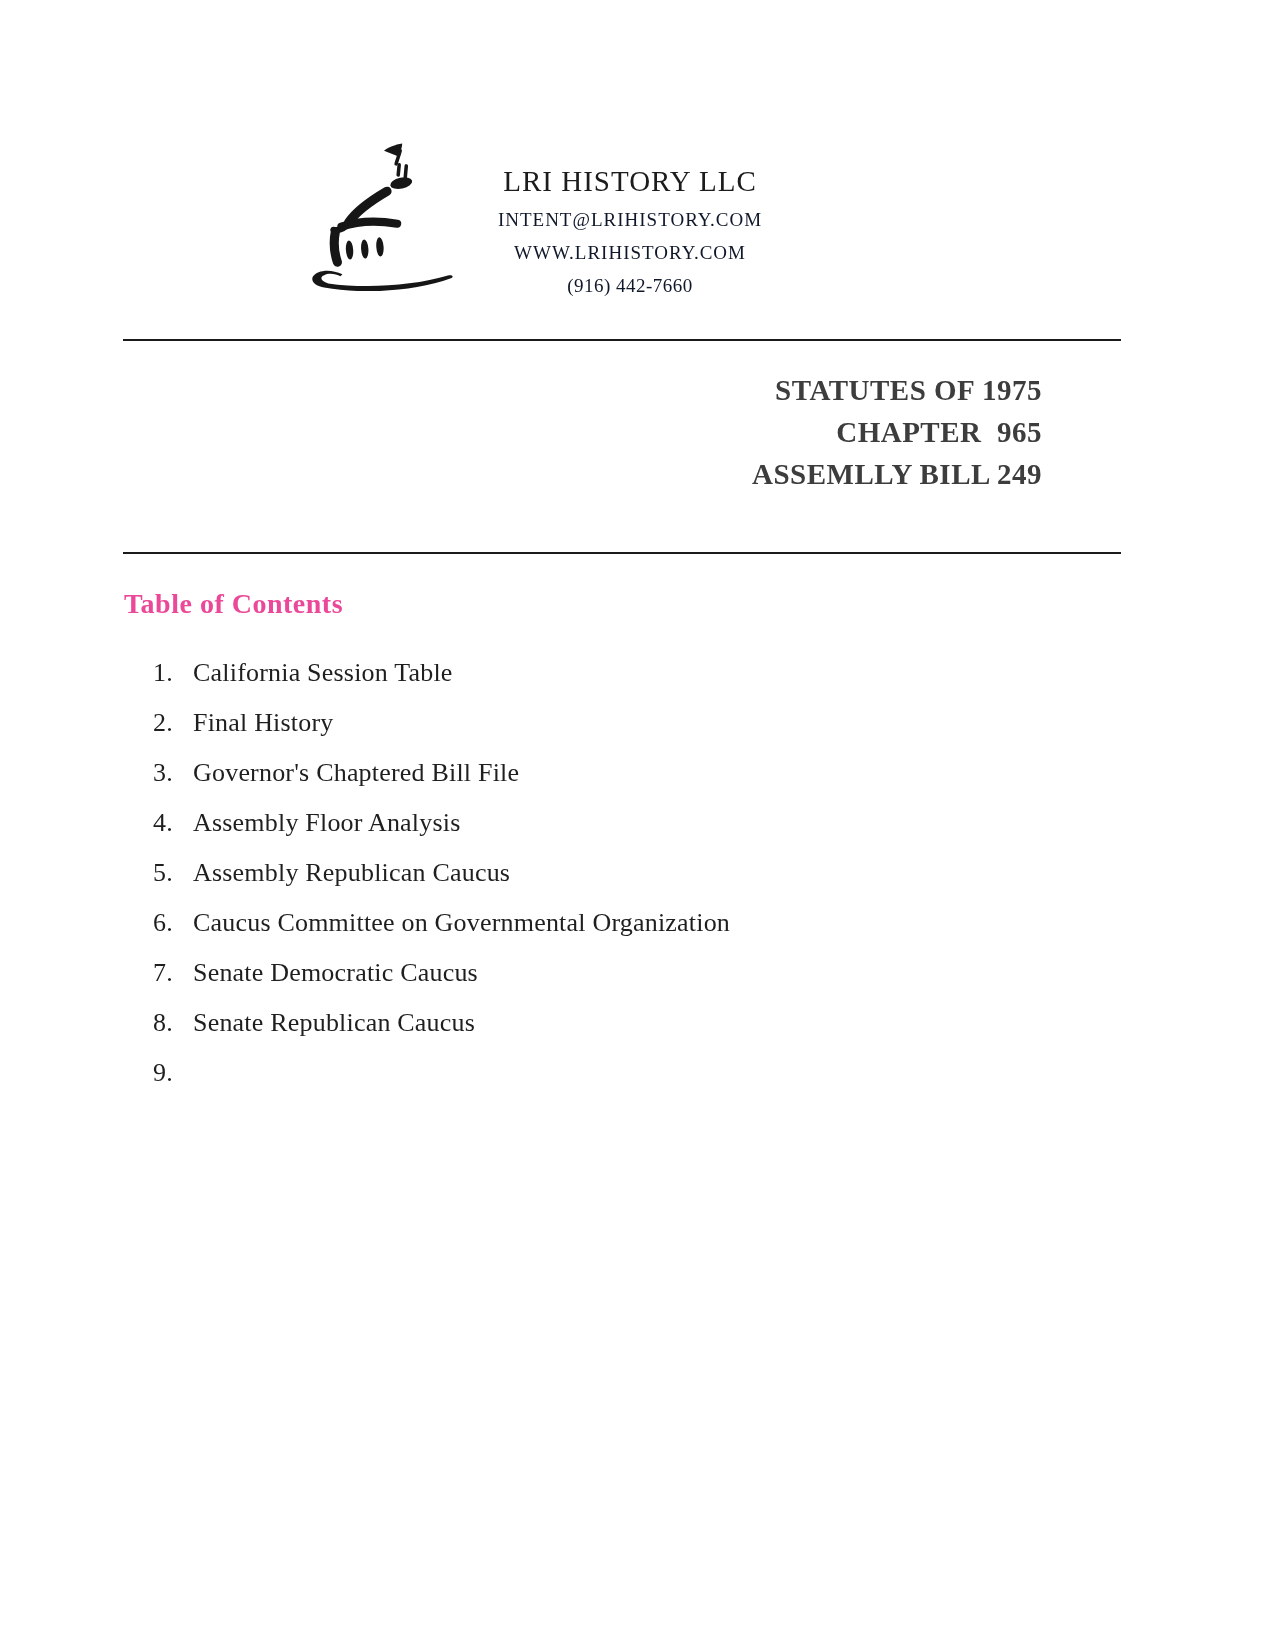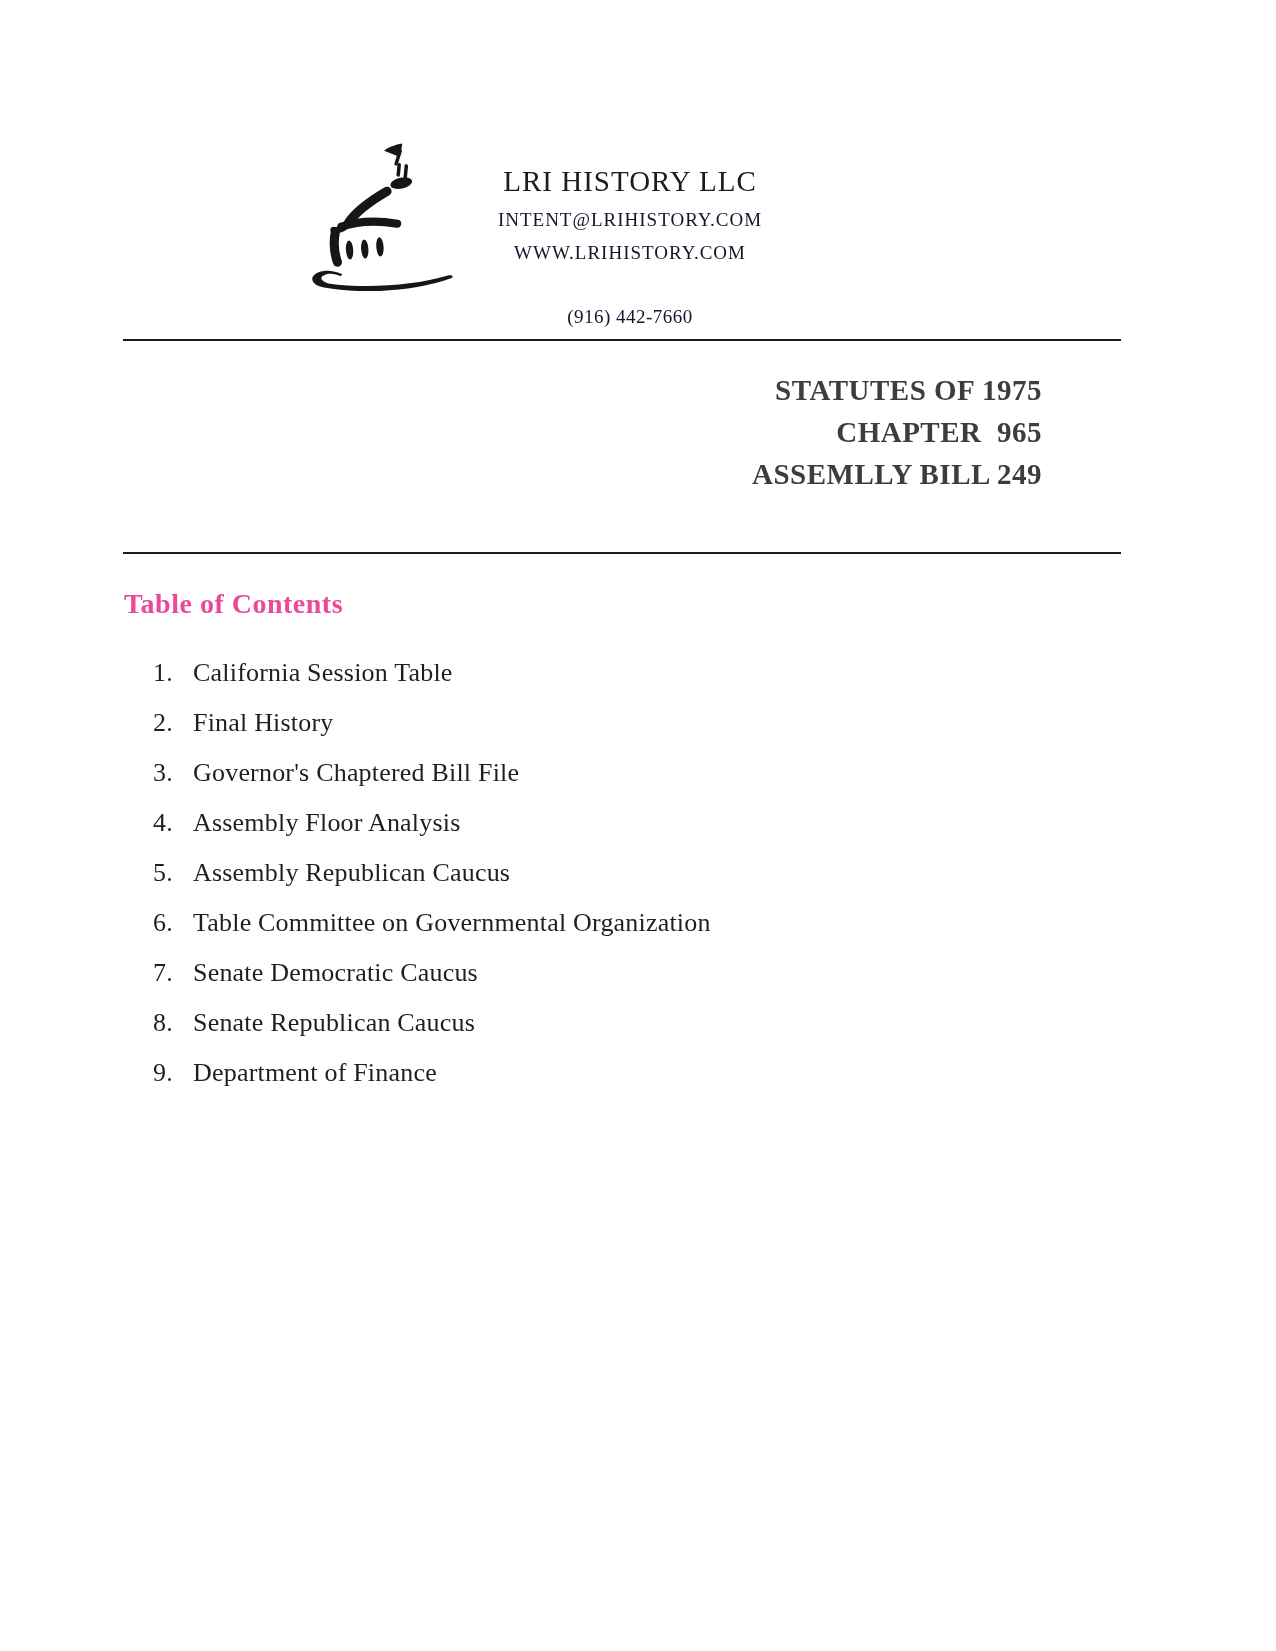--- a/index.html
+++ b/index.html
@@ -43,21 +43,21 @@
   .contact-lines {
     margin-top: 3px;
   }
   .contact-line {
     font-size: 19px;
     line-height: 33px;
     letter-spacing: 1px;
     color: #0f172a;
     white-space: nowrap;
   }
-  .contact-line.phone { letter-spacing: 0.5px; margin-top: 31px; }
+  .contact-line.phone { letter-spacing: 0.5px; }
 
   
   .rule {
     position: absolute;
     left: 123px;
     width: 998px;
     height: 0;
     border-top: 2px solid #1b1b1b;
   }
   .rule-top { top: 339px; }
@@ -180,29 +180,28 @@
     <li class="toc-item">
       <span class="toc-num">4.</span>
       <span class="toc-label">Assembly Floor Analysis</span>
     </li>
     <li class="toc-item">
       <span class="toc-num">5.</span>
       <span class="toc-label">Assembly Republican Caucus</span>
     </li>
     <li class="toc-item">
       <span class="toc-num">6.</span>
-      <span class="toc-label">Table Committee on Governmental Organization</span>
+      <span class="toc-label">Caucus Committee on Governmental Organization</span>
     </li>
     <li class="toc-item">
       <span class="toc-num">7.</span>
       <span class="toc-label">Senate Democratic Caucus</span>
     </li>
     <li class="toc-item">
       <span class="toc-num">8.</span>
       <span class="toc-label">Senate Republican Caucus</span>
     </li>
     <li class="toc-item">
       <span class="toc-num">9.</span>
-      <span class="toc-label">Department of Finance</span>
     </li>
   </ol>
 
 </div>
 
 </body></html>

